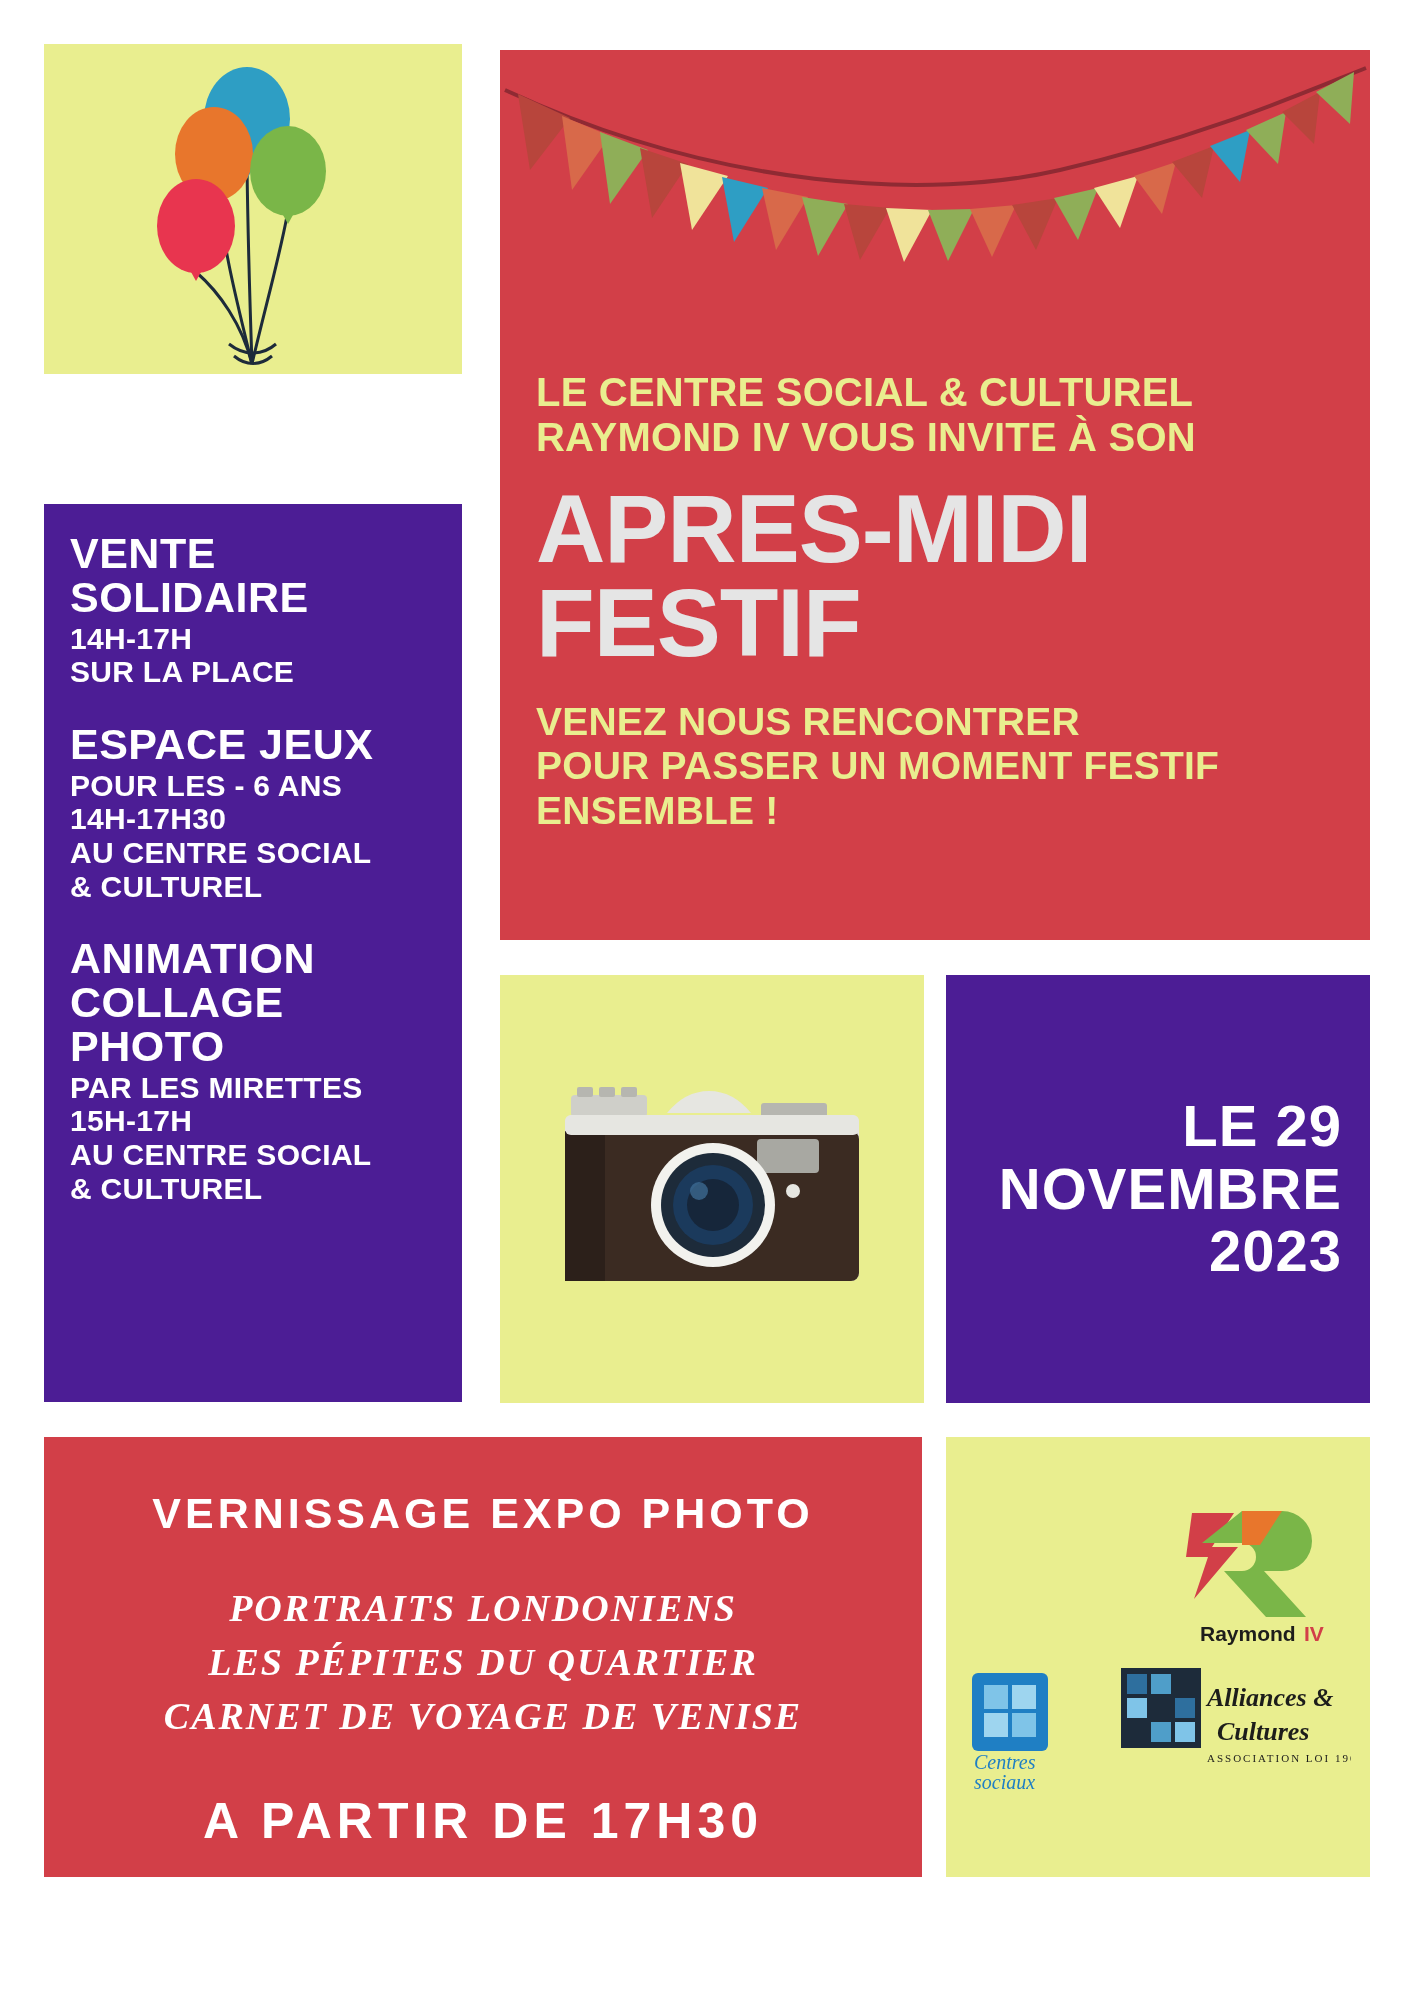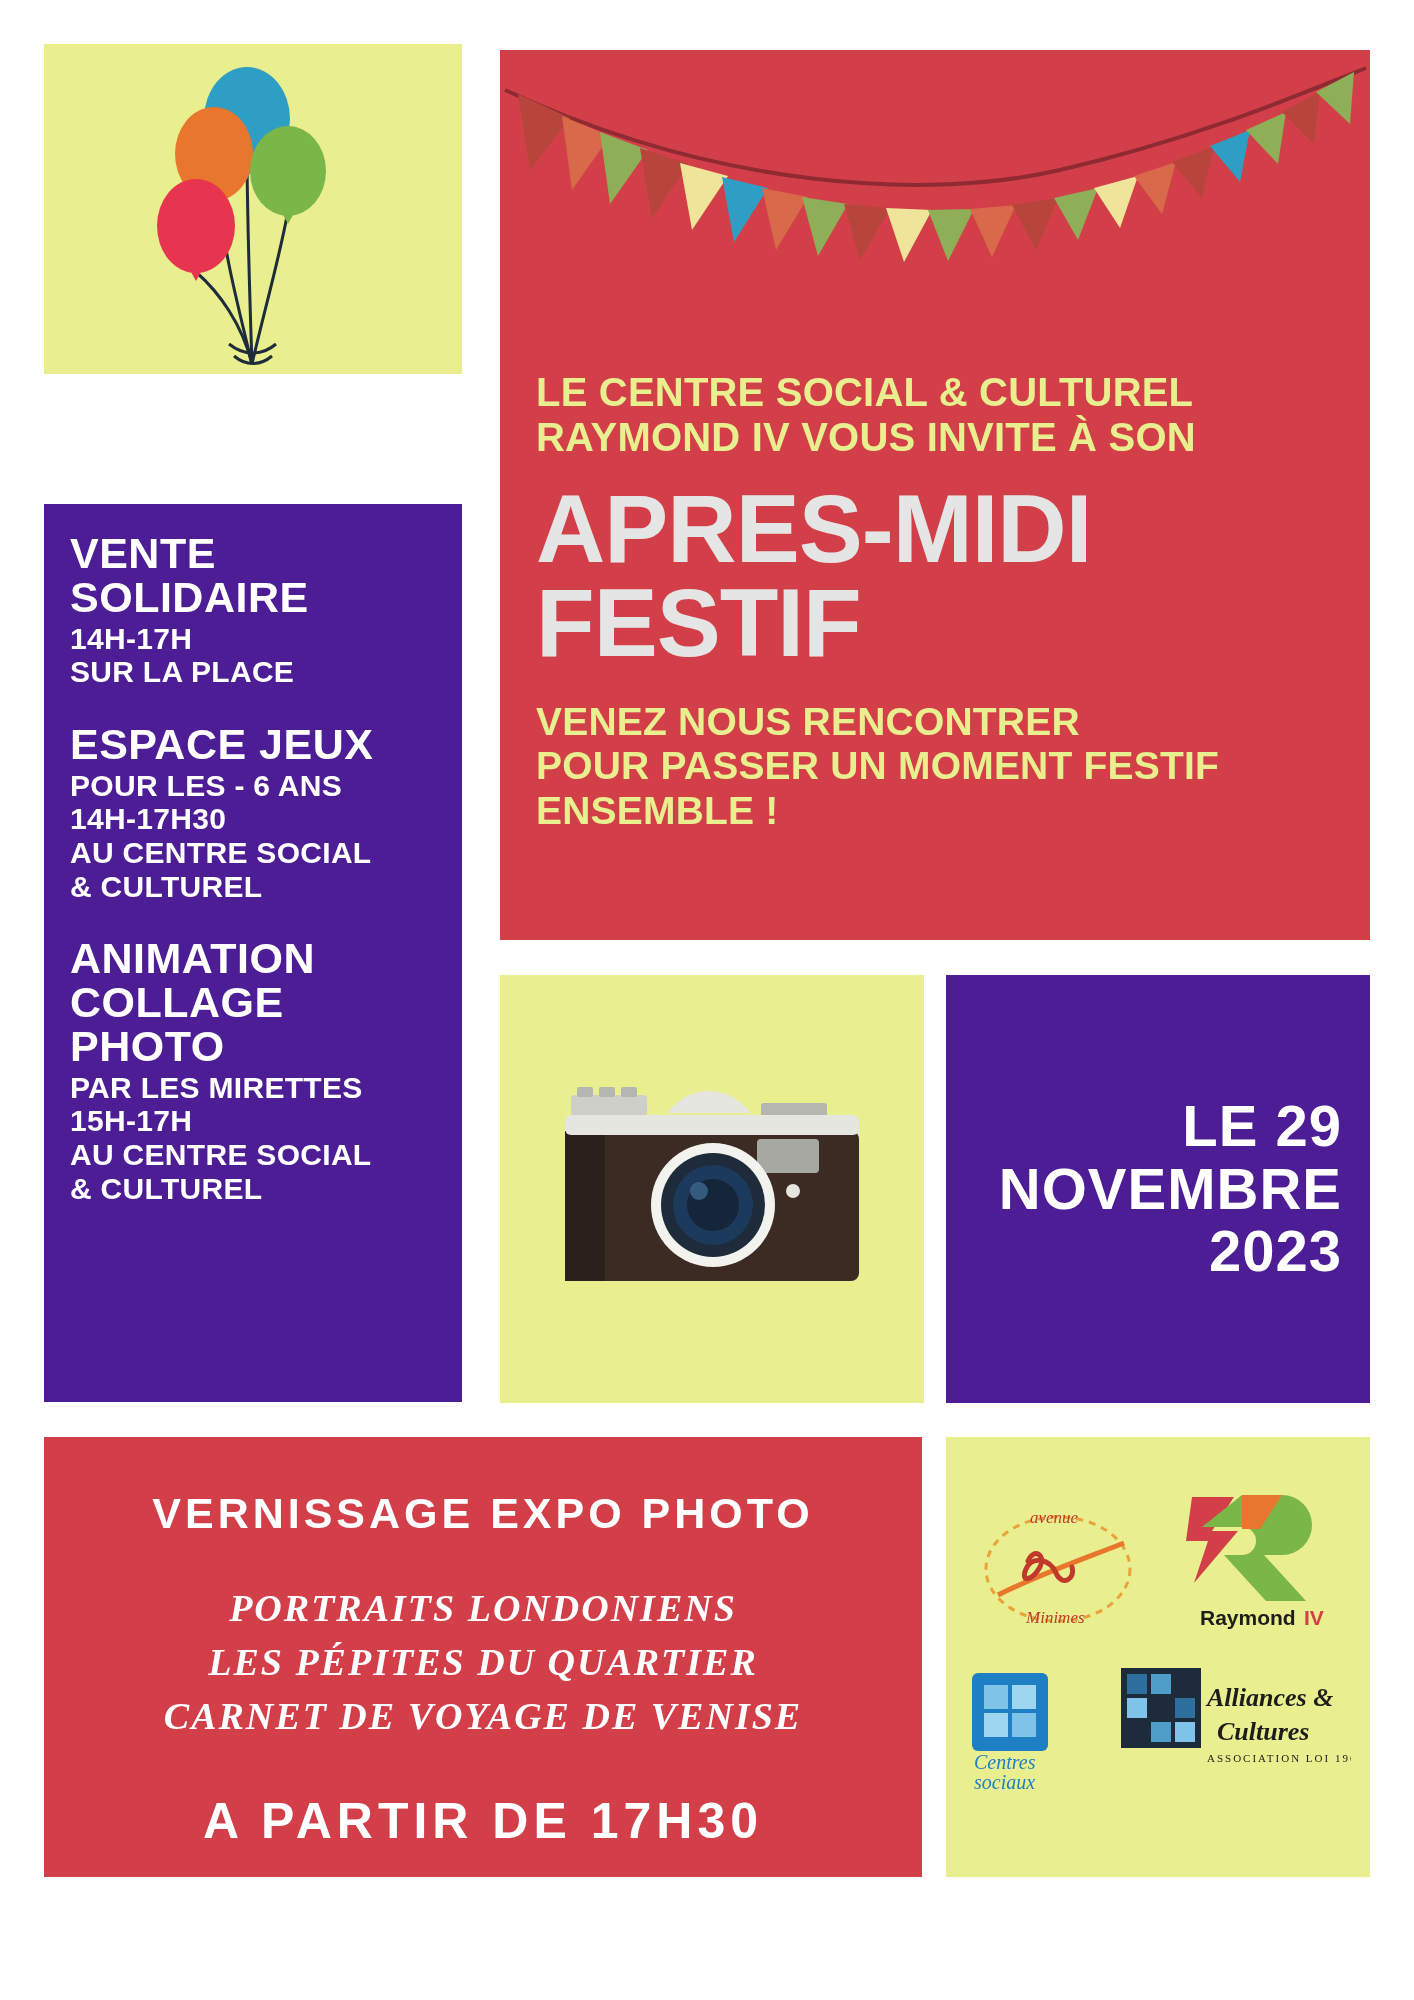--- a/index.html
+++ b/index.html
@@ -147,21 +147,21 @@
     margin: 0;
   }
 
   
   #logos-panel {
     left: 946px; top: 1437px; width: 424px; height: 440px;
     padding: 20px;
   }
   .logos-row { position: absolute; }
   #logo-avenue-minimes { left: 22px; top: 62px; width: 180px; height: 140px; }
-  #logo-raymond-iv { left: 218px; top: 42px; width: 180px; height: 160px; }
+  #logo-raymond-iv { left: 218px; top: 58px; width: 180px; height: 160px; }
   #logo-centres-sociaux { left: 22px; top: 228px; width: 150px; height: 130px; }
   #logo-alliances-cultures { left: 175px; top: 225px; width: 230px; height: 135px; }
 </style>
 </head>
 <body>
 
 <div class="poster">
 
   <div class="block bg-yellow" id="balloons-panel">
     <svg width="418" height="330" viewBox="0 0 418 330">
@@ -298,29 +298,20 @@
     <div class="vern-list">
       <div>PORTRAITS LONDONIENS</div>
       <div>LES PÉPITES DU QUARTIER</div>
       <div>CARNET DE VOYAGE DE VENISE</div>
     </div>
     <p class="vern-time">A PARTIR DE 17H30</p>
   </div>
 
   <div class="block bg-yellow" id="logos-panel">
 
-    <div class="logos-row" id="logo-avenue-minimes">
-      <svg width="180" height="140" viewBox="0 0 180 140">
-        <ellipse cx="90" cy="70" rx="72" ry="52" fill="none" stroke="#e8a33d" stroke-width="3" stroke-dasharray="7 6"></ellipse>
-        <path d="M30 96 C 70 76, 110 62, 156 44" stroke="#e8762c" stroke-width="5" fill="none"></path>
-        <path d="M60 62 c 6 -14, 18 -6, 12 6 c -8 14, -20 16, -14 2 c 6 -14, 24 -10, 30 4 c 6 14, 20 6, 16 -6" stroke="#c0392b" stroke-width="5" fill="none" stroke-linecap="round"></path>
-        <text x="62" y="24" font-family="Liberation Serif, serif" font-style="italic" font-size="17" fill="#c0392b">avenue</text>
-        <text x="58" y="124" font-family="Liberation Serif, serif" font-style="italic" font-size="17" fill="#c0392b">Minimes</text>
-      </svg>
-    </div>
 
     <div class="logos-row" id="logo-raymond-iv">
       <svg width="180" height="160" viewBox="0 0 180 160">
         <polygon points="28,18 70,18 48,52 74,52 30,104 44,62 22,62" fill="#d23f48"></polygon>
         <path d="M78 16 h40 a30 30 0 0 1 0 60 h-18 l42 46 h-40 l-42 -46 h18 a14 14 0 0 0 0 -28 h-40 z" fill="#7ab648"></path>
         <polygon points="78,16 118,16 96,50 78,50" fill="#e8762c"></polygon>
         <text x="36" y="146" font-family="Liberation Sans, sans-serif" font-weight="bold" font-size="21" fill="#1d1d1b">Raymond</text>
         <text x="140" y="146" font-family="Liberation Sans, sans-serif" font-weight="bold" font-size="21" fill="#d23f48">IV</text>
       </svg>
     </div>

